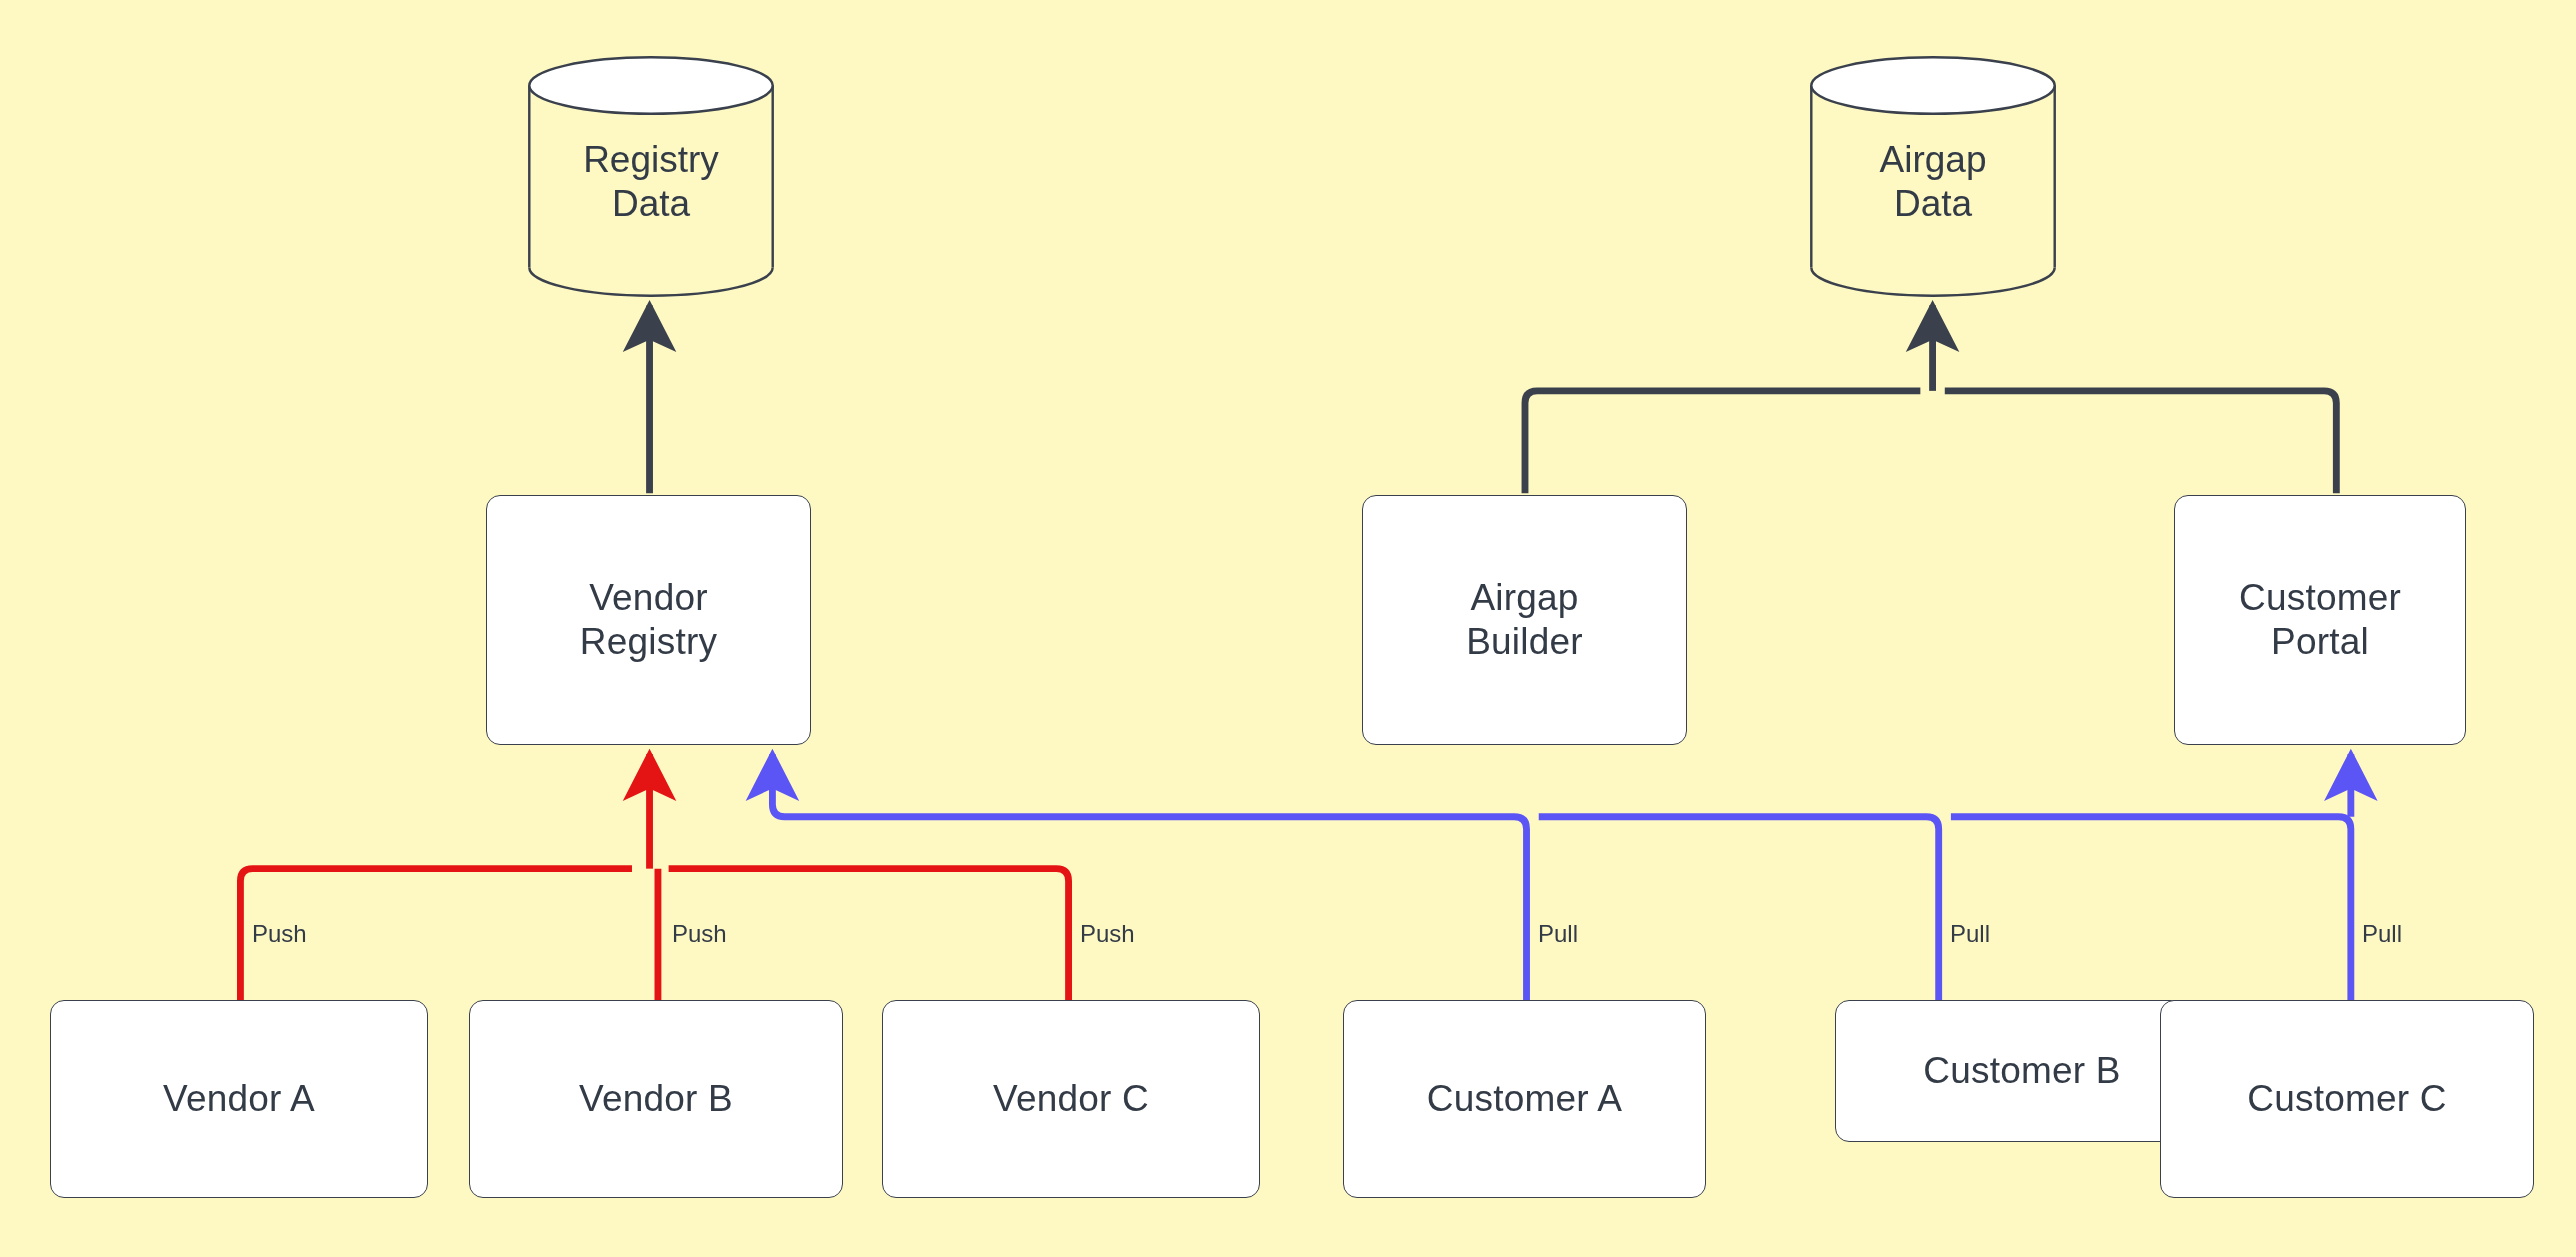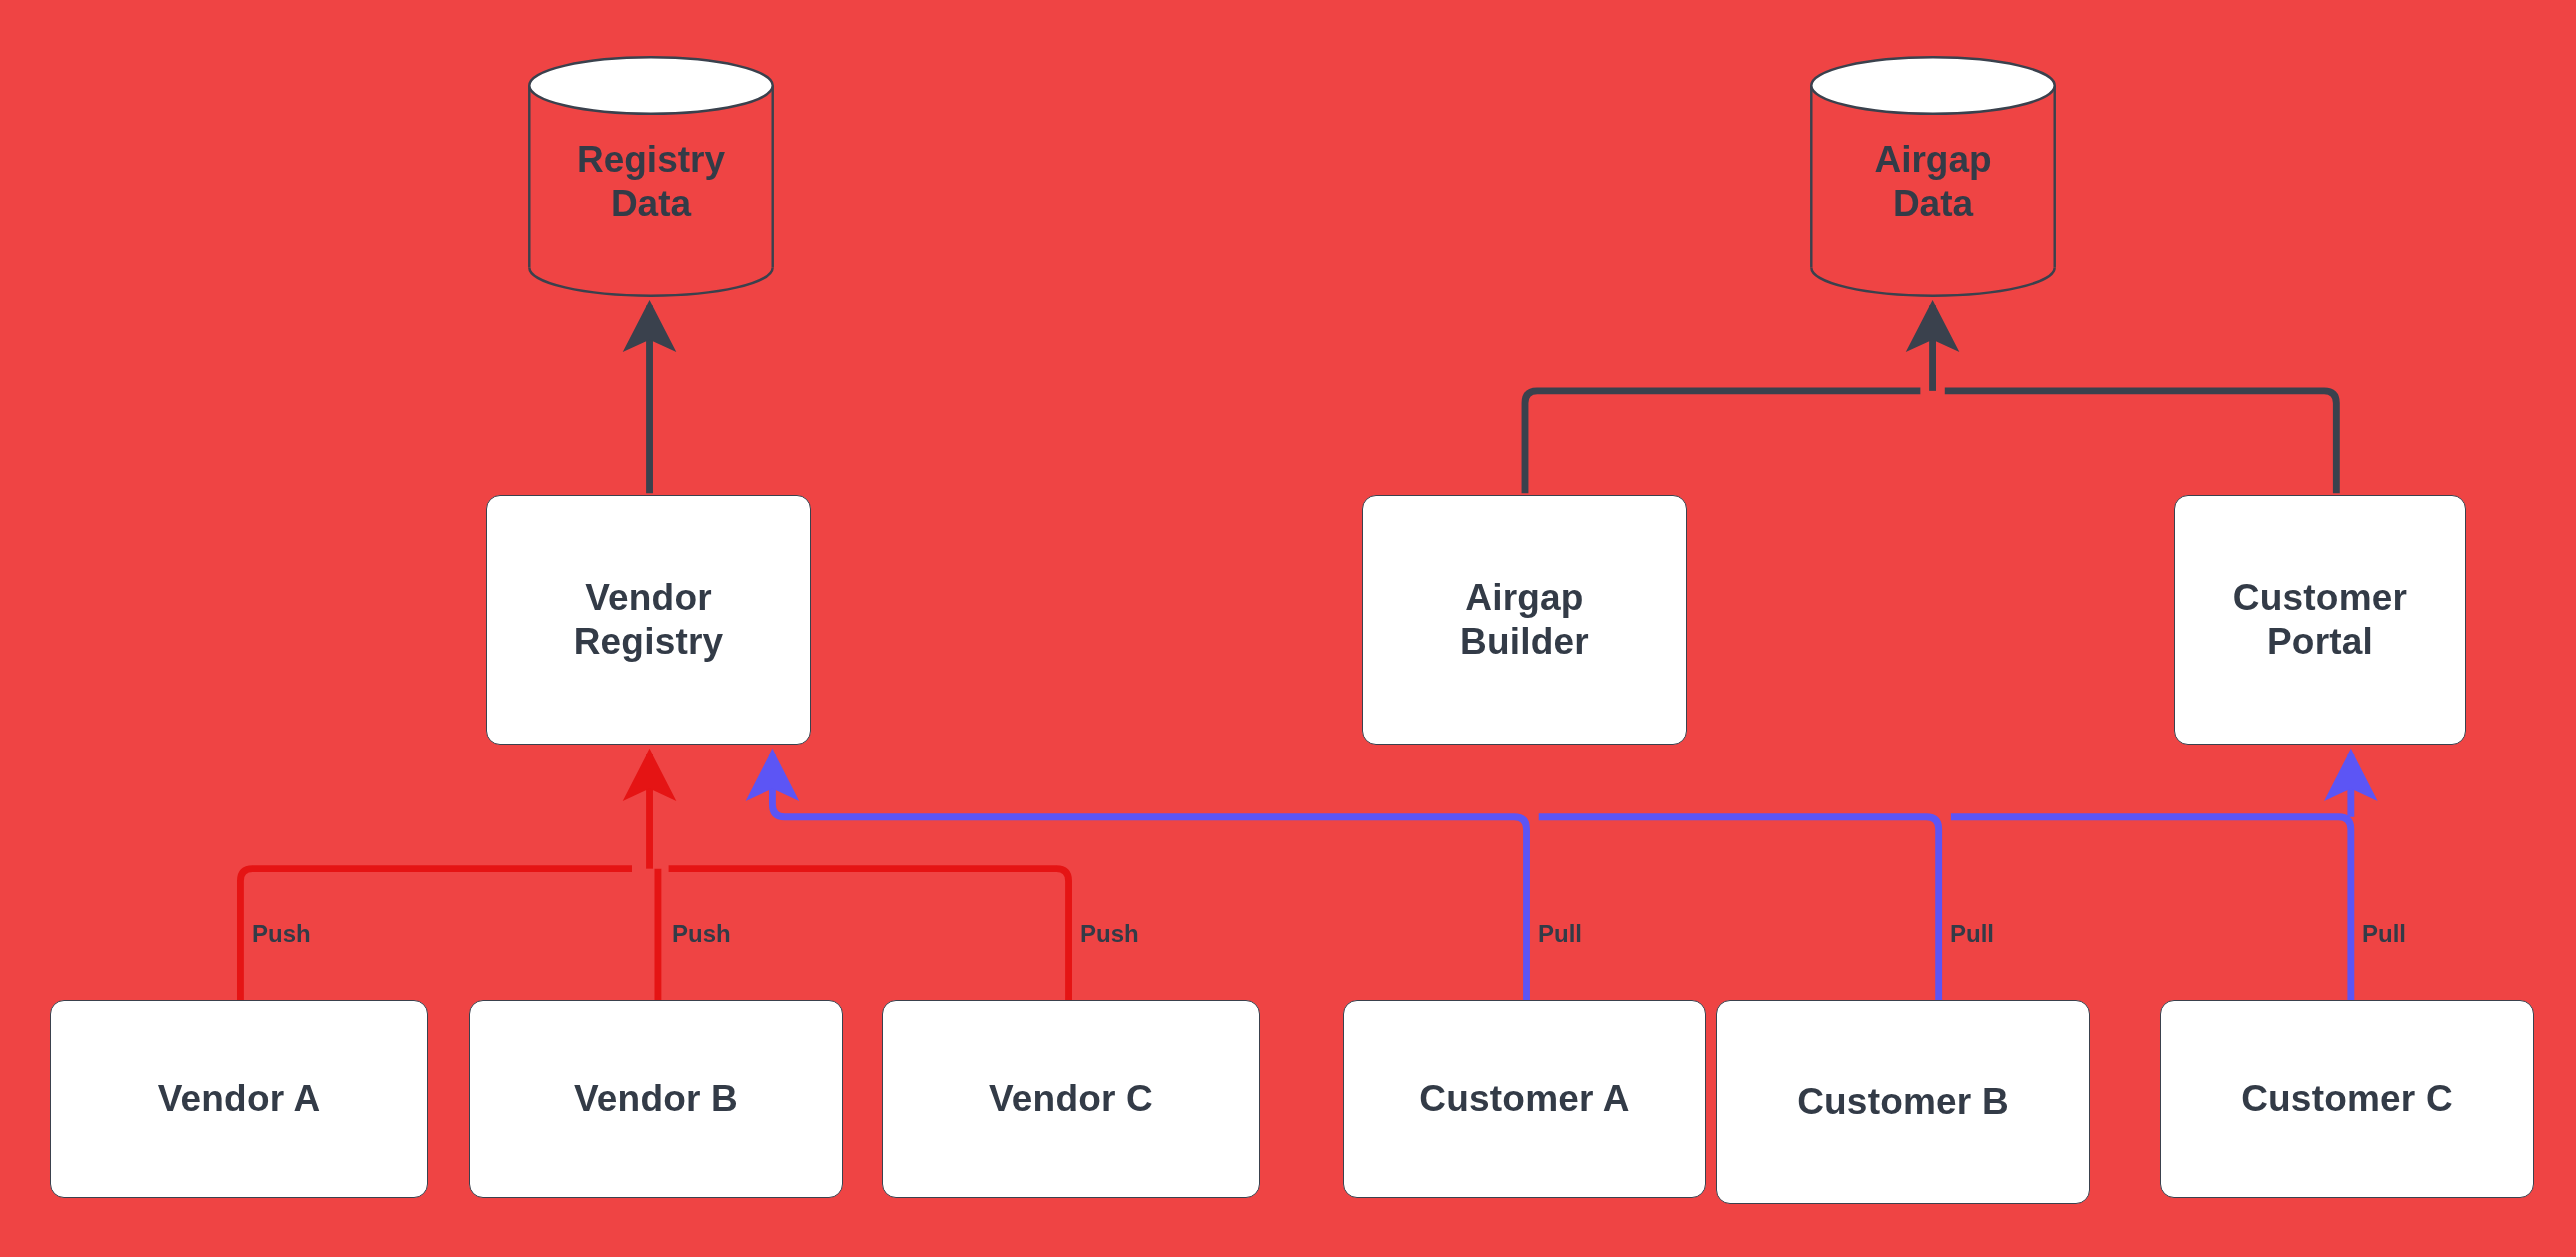--- a/index.html
+++ b/index.html
@@ -1,17 +1,17 @@
 <!DOCTYPE html>
 <html style="font-size:12.2px"><head>
 <meta charset="utf-8">
 <style>
   html,body{margin:0;padding:0;background:#ffffff;}
   body{width:2576px;height:1258px;font-family:"Liberation Sans",sans-serif;}
-  #stage{position:relative;width:2576px;height:1258px;overflow:hidden;background:#ef4444;font-weight:bold;}
+  #stage{position:relative;width:2576px;height:1258px;overflow:hidden;background:#fef9c3;}
   #wires{position:absolute;left:0;top:0;width:2576px;height:1258px;}
   .node{position:absolute;box-sizing:border-box;display:flex;align-items:center;
         justify-content:center;text-align:center;color:#333b47;}
   .boxnode{border:1.9px solid #3a414d;border-radius:14px;background:#ffffff;
            font-size:37px;line-height:1.18;letter-spacing:0.2px;}
   .boxnode .lbl{white-space:pre-line;}
   .dbnode{background:transparent;font-size:37px;line-height:1.18;}
   .dbnode .lbl{position:relative;z-index:2;white-space:pre-line;
                transform:translateY(4.6px);}
   .dbshell{position:absolute;left:0;top:0;width:100%;height:100%;z-index:1;}
@@ -92,21 +92,21 @@
   </div>
   <div class="node boxnode" style="left:469px;top:1000px;width:374px;height:198px;">
     <span class="lbl">Vendor B</span>
   </div>
   <div class="node boxnode" style="left:882px;top:1000px;width:378px;height:198px;">
     <span class="lbl">Vendor C</span>
   </div>
   <div class="node boxnode" style="left:1343px;top:1000px;width:363px;height:198px;">
     <span class="lbl">Customer A</span>
   </div>
-  <div class="node boxnode" style="left:1716px;top:1000px;width:374px;height:204px;">
+  <div class="node boxnode" style="left:1835px;top:1000px;width:374px;height:142px;">
     <span class="lbl">Customer B</span>
   </div>
   <div class="node boxnode" style="left:2160px;top:1000px;width:374px;height:198px;">
     <span class="lbl">Customer C</span>
   </div>
 
   <span class="edgelabel" style="left:252px;top:920px;">Push</span>
   <span class="edgelabel" style="left:672px;top:920px;">Push</span>
   <span class="edgelabel" style="left:1080px;top:920px;">Push</span>
   <span class="edgelabel" style="left:1538px;top:920px;">Pull</span>

